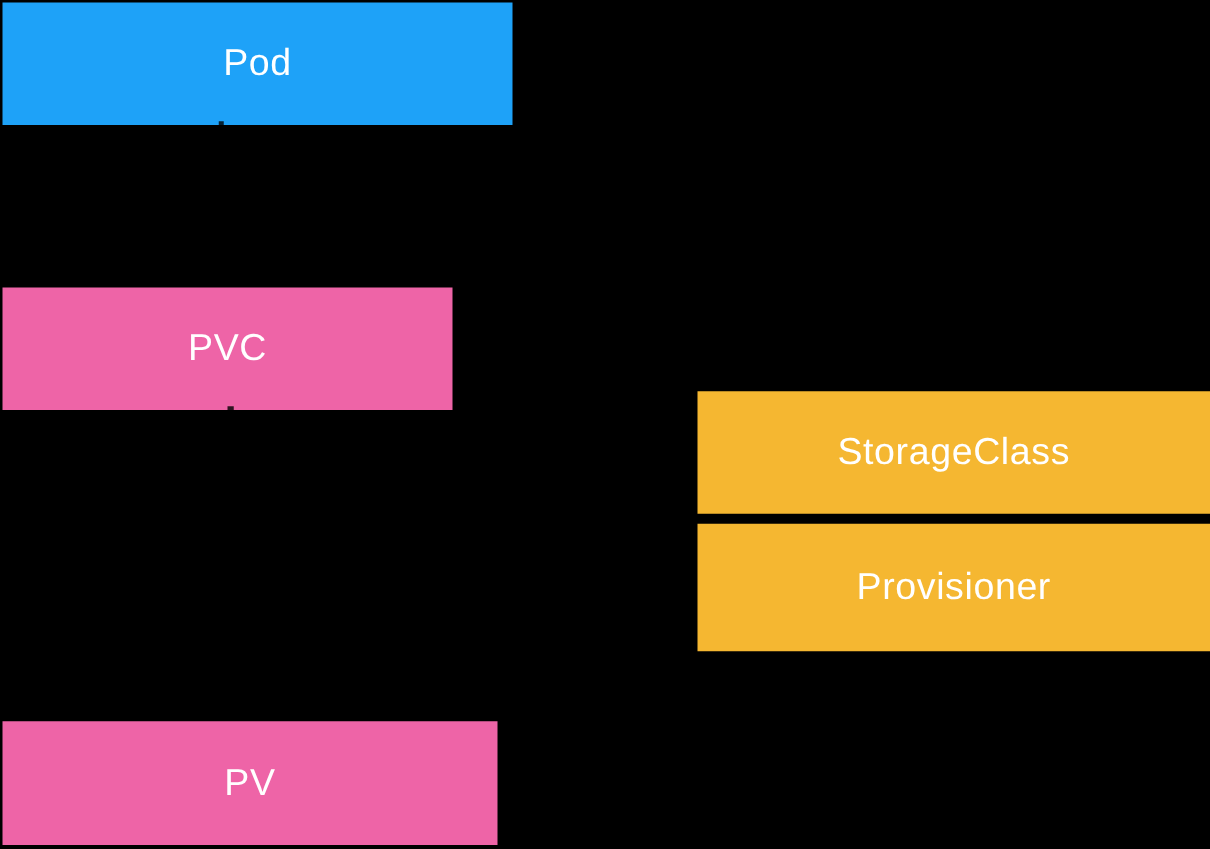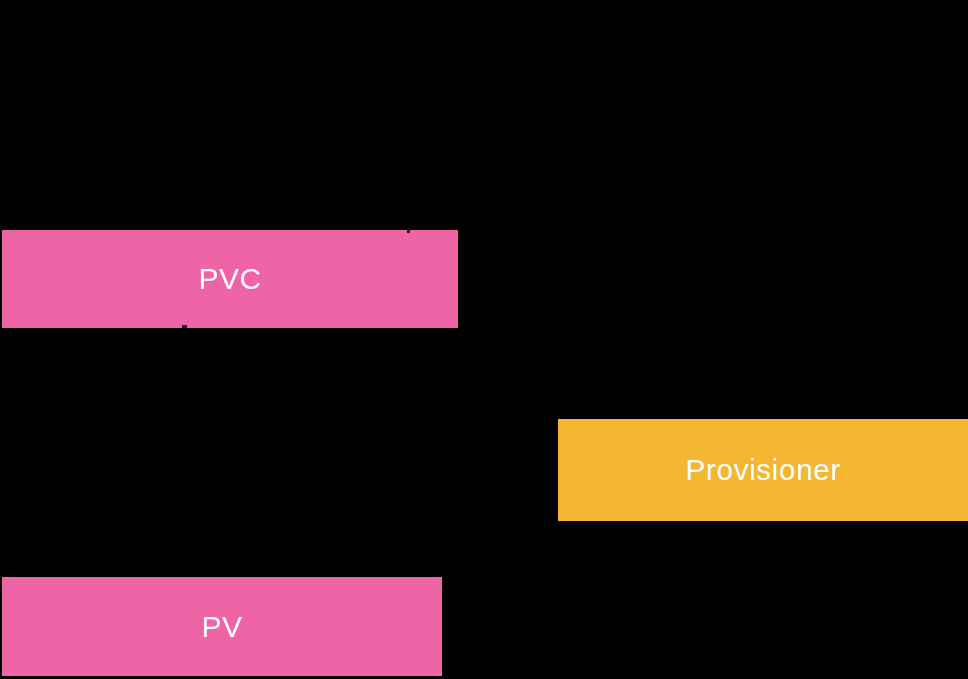--- a/index.html
+++ b/index.html
@@ -24,49 +24,55 @@
   .node .label {
     color: #ffffff;
     font-size: 30px;
     font-weight: 400;
     line-height: 1;
     letter-spacing: 0.5px;
     user-select: none;
   }
   
   .node-pod  { left: 2px;   top: 2px;   width: 408px; height: 98px; }
-  .node-pvc  { left: 2px;   top: 230px; width: 456px; height: 98px; }
-  .node-pv   { left: 2px;   top: 577px; width: 440px; height: 99px; }
+  .node-pvc  { left: 2px;   top: 230px; width: 360px; height: 98px; }
+  .node-pv   { left: 2px;   top: 577px; width: 396px; height: 99px; }
   
   .node-sc   { left: 558px; top: 313px; width: 410px; height: 98px; }
   .node-prov { left: 558px; top: 419px; width: 410px; height: 102px; }
 
   
   .artifact {
     position: absolute;
     background: rgba(0, 0, 0, 0.8);
   }
   .artifact-1 { left: 175px; top: 97px;  width: 4px; height: 3px; }
   .artifact-2 { left: 182px; top: 325px; width: 5px; height: 3px; }
   .artifact-3 { left: 407px; top: 230px; width: 3px; height: 3px; }
 </style>
 </head>
 <body>
 
 <div class="canvas" style="background: rgb(0, 0, 0);">
 
+  <div class="node node-pod" style="background: rgb(30, 162, 248);">
+    <span class="label" style="color: rgb(255, 255, 255);">Pod</span>
+  </div>
 
   <div class="node node-pvc" style="background: rgb(238, 100, 167);">
     <span class="label" style="color: rgb(255, 255, 255);">PVC</span>
   </div>
 
   <div class="node node-pv" style="background: rgb(238, 100, 167);">
     <span class="label" style="color: rgb(255, 255, 255);">PV</span>
   </div>
 
+  <div class="node node-sc" style="background: rgb(245, 183, 49);">
+    <span class="label" style="color: rgb(255, 255, 255);">StorageClass</span>
+  </div>
 
   <div class="node node-prov" style="background: rgb(245, 183, 49);">
     <span class="label" style="color: rgb(255, 255, 255);">Provisioner</span>
   </div>
 
   <div class="artifact artifact-1"></div>
   <div class="artifact artifact-2"></div>
   <div class="artifact artifact-3"></div>
 
 </div>

